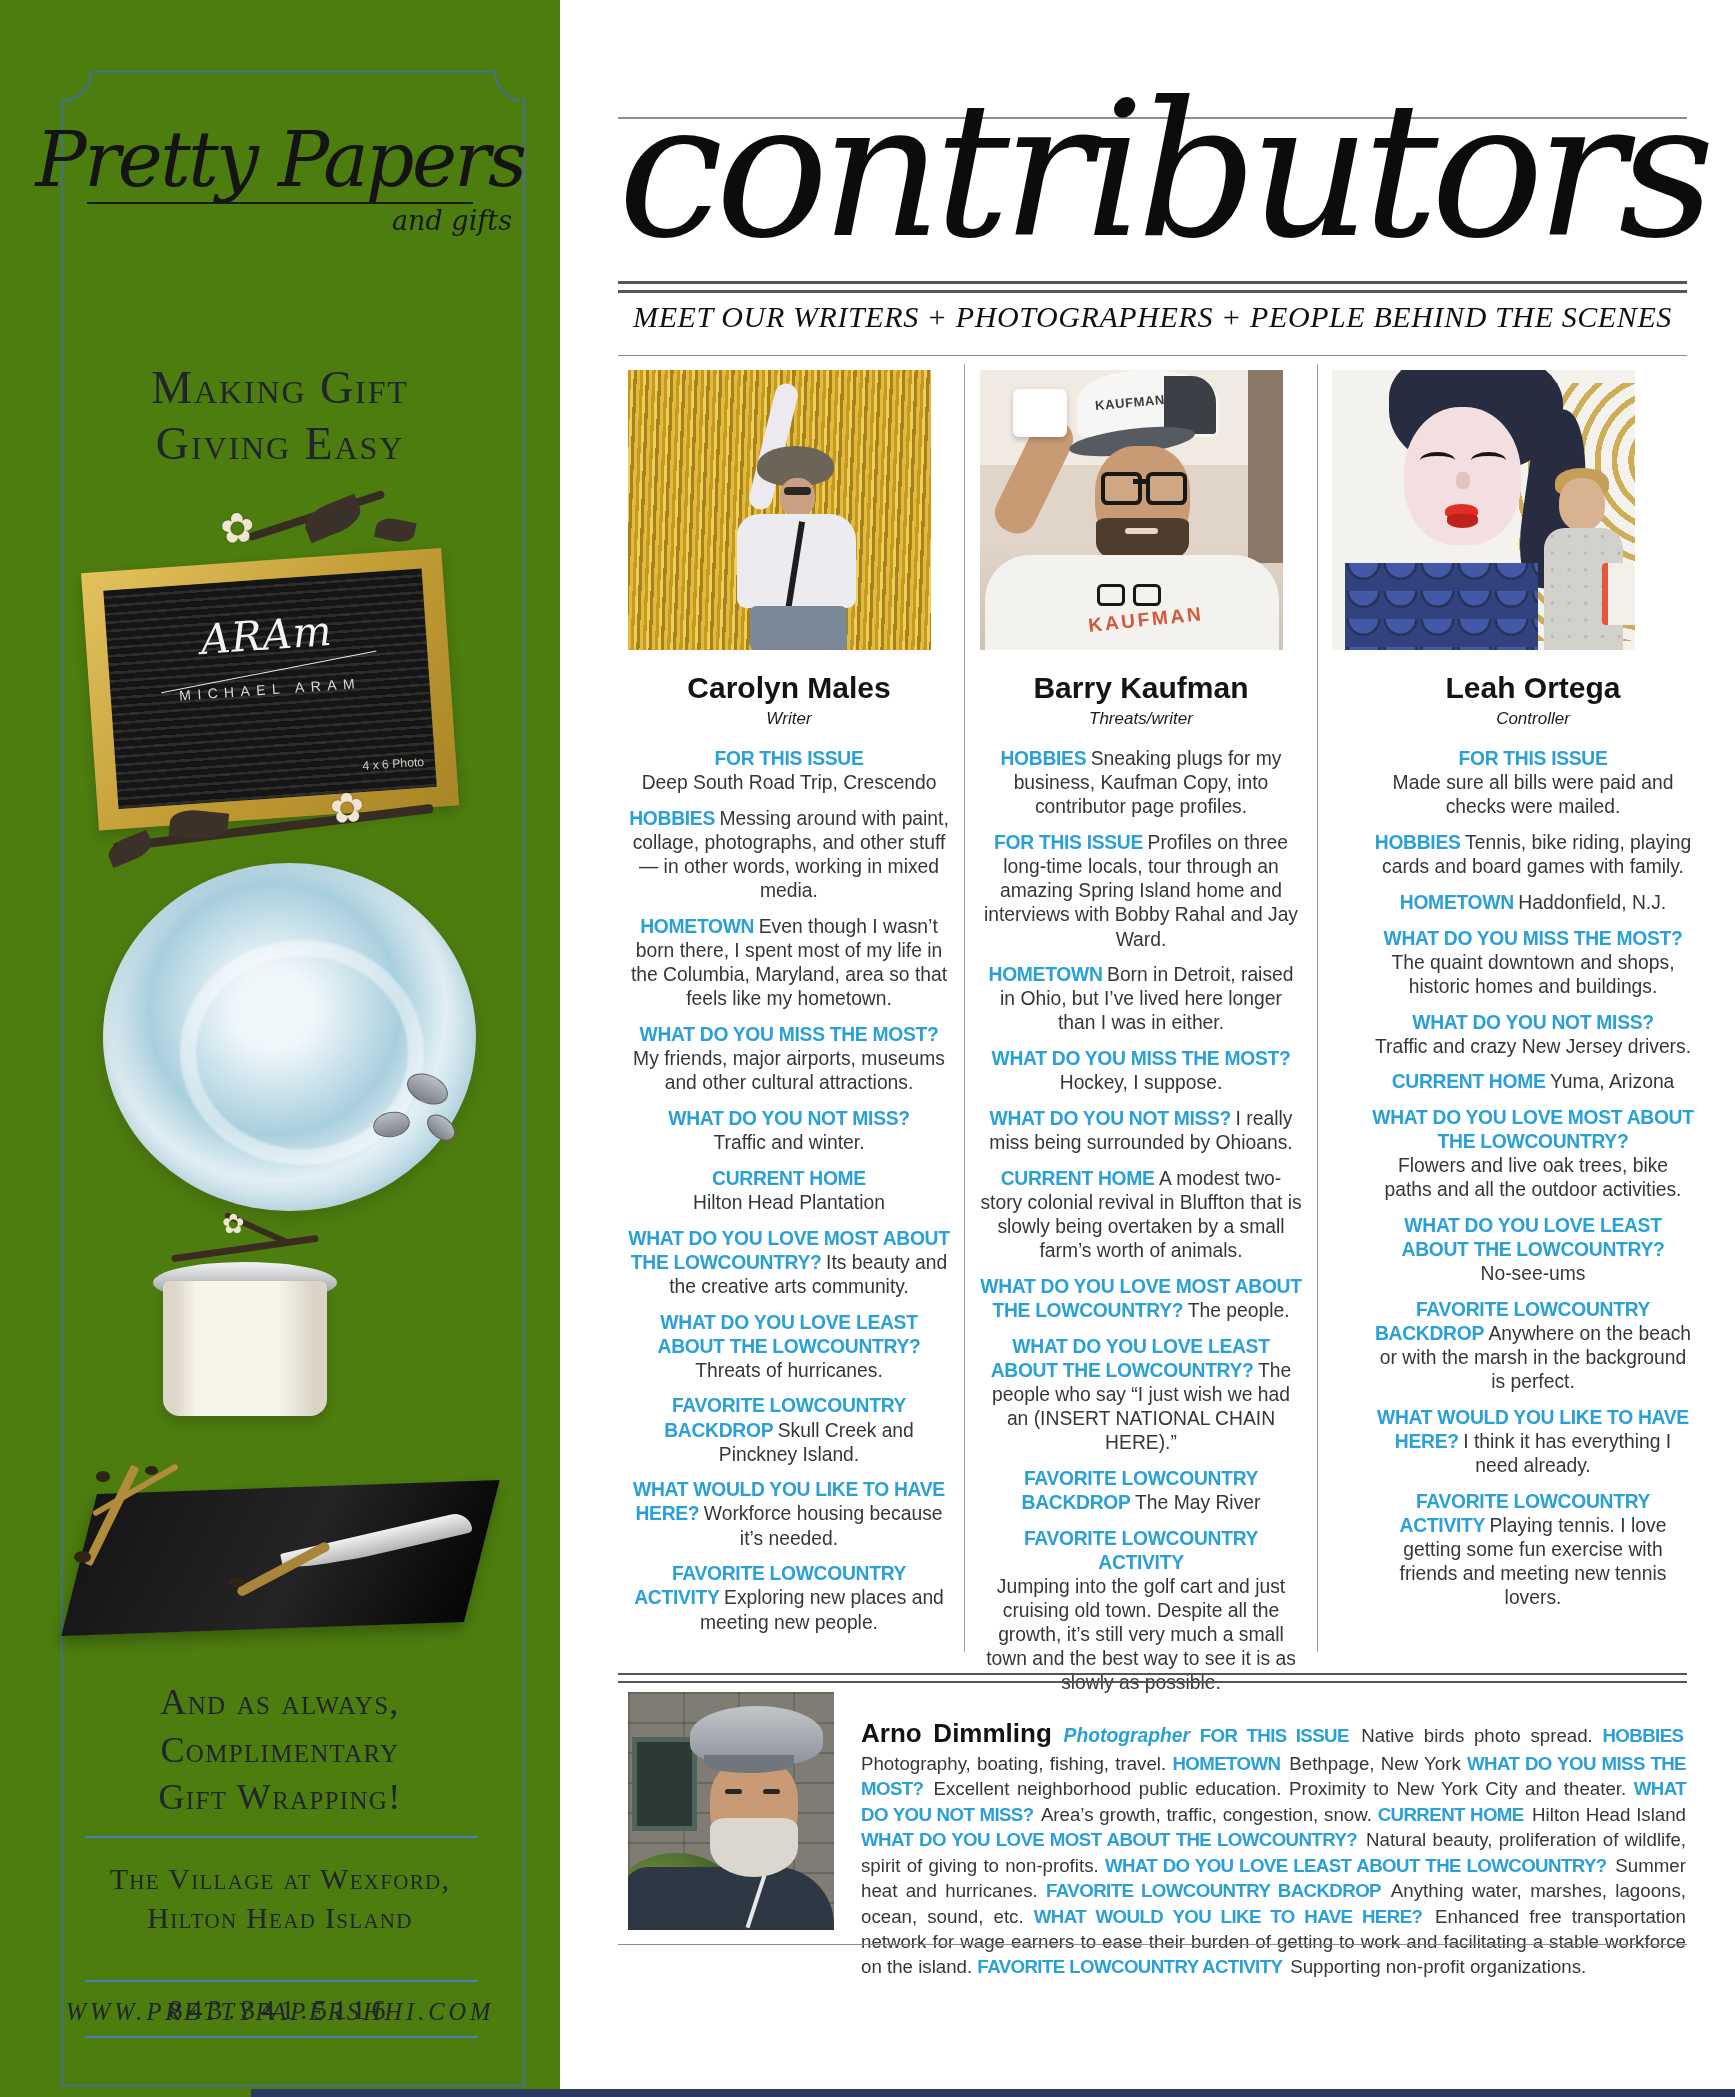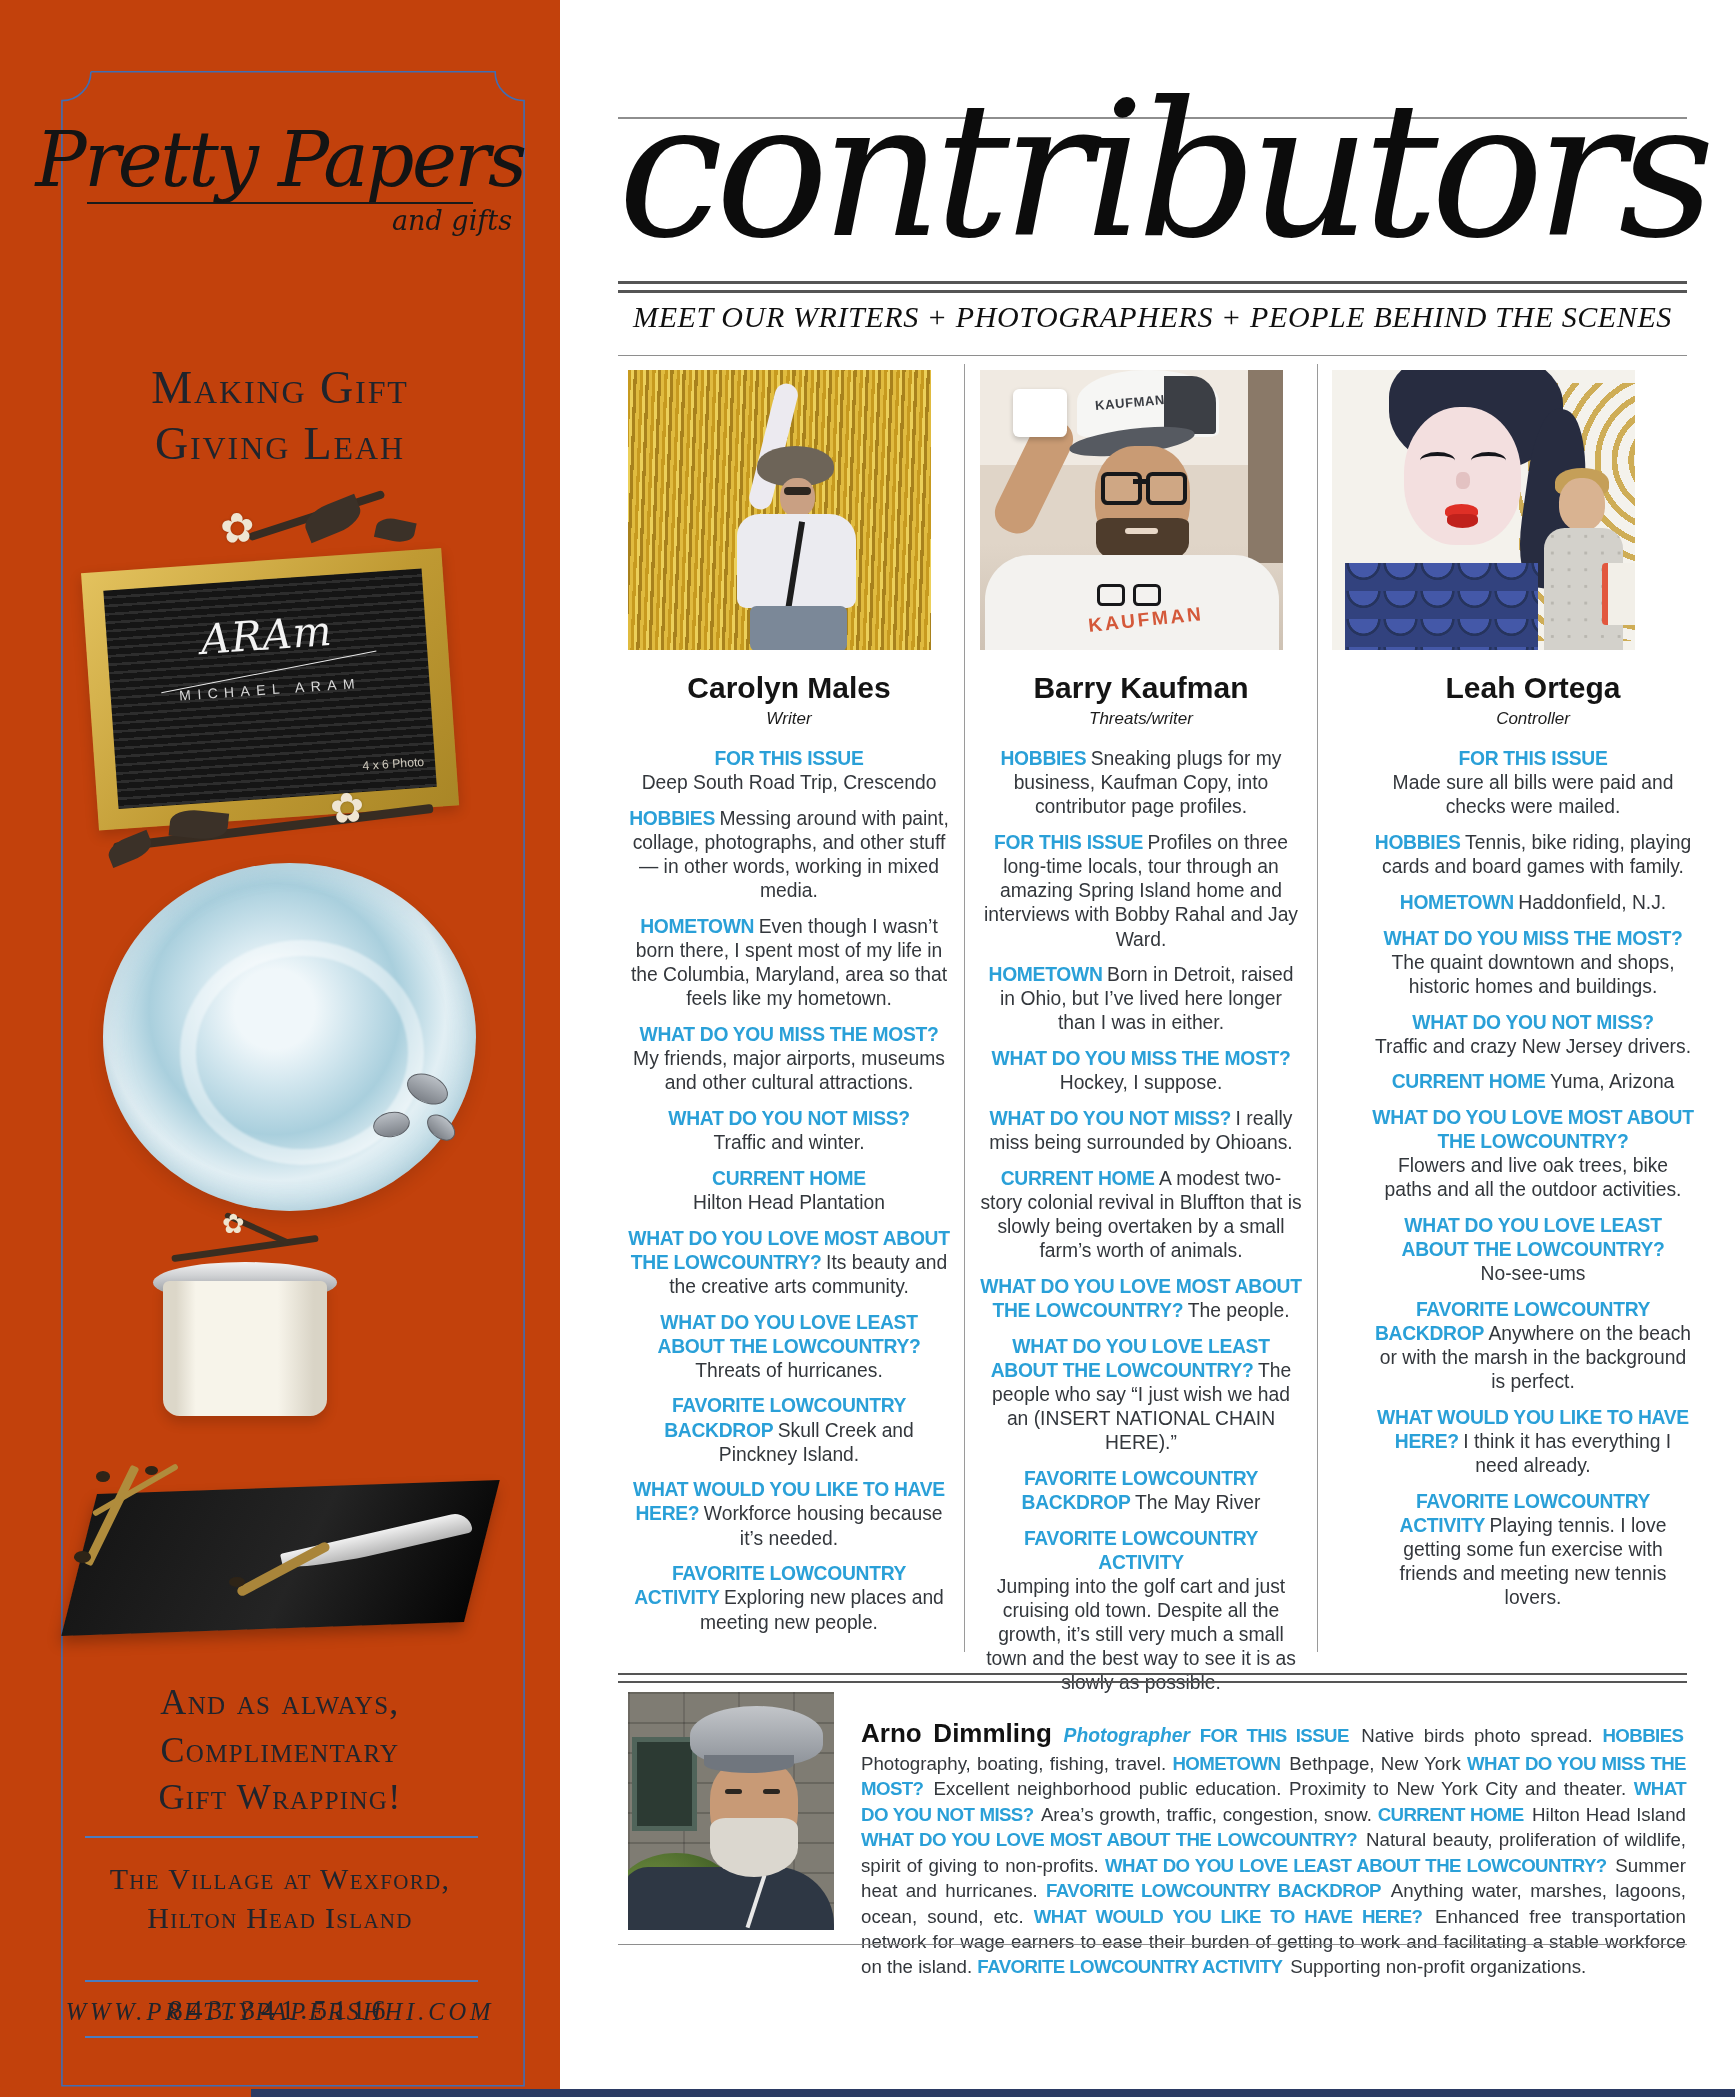--- a/index.html
+++ b/index.html
@@ -1,20 +1,20 @@
 <!DOCTYPE html>
 <html style="font-size:10.3px"><head>
 <meta charset="utf-8">
 <style>
   html,body{margin:0;padding:0;background:#ffffff;}
   .page{position:relative;width:1735px;height:2097px;background:#ffffff;overflow:hidden;
         font-family:"Liberation Sans",sans-serif;color:#33373c;}
 
   
-  .sidebar{position:absolute;left:0;top:0;width:560px;height:2097px;background:#c2410c;}
+  .sidebar{position:absolute;left:0;top:0;width:560px;height:2097px;background:#4d7c0f;}
   .ad-frame-svg{position:absolute;left:61px;top:71px;}
   .ad-rule{position:absolute;left:85px;width:393px;height:1.9px;background:#4a7cc0;}
   .logo-block{position:absolute;left:0;top:122px;width:560px;text-align:center;}
   .logo-script{font-family:"DejaVu Serif",serif;font-style:italic;font-size:76px;
                letter-spacing:-2.6px;color:#141414;line-height:1;}
   .logo-underline{margin:3.9px auto 0;width:386px;height:1.9px;background:#1a1a1a;}
   .logo-suffix{font-family:"DejaVu Serif",serif;font-style:italic;font-size:27px;color:#181818;
                text-align:right;width:464px;margin:1.3px auto 0;}
   .ad-headline{position:absolute;left:0;width:560px;text-align:center;
                font-family:"Liberation Serif",serif;font-variant:small-caps;
@@ -179,21 +179,21 @@
       <path d="M 46 1 A 45 45 0 0 1 1 46 L 1 3130 L 719 3130 L 719 46 A 45 45 0 0 1 674 1 L 46 1" fill="none" stroke="#3f6eb5" stroke-width="2.5"></path>
     </svg>
 
     <div class="logo-block">
       <div class="logo-script">Pretty Papers</div>
       <div class="logo-underline"></div>
       <div class="logo-suffix">and gifts</div>
     </div>
 
     <div class="ad-headline" style="top:361px;">Making Gift</div>
-    <div class="ad-headline" style="top:417px;">Giving Leah</div>
+    <div class="ad-headline" style="top:417px;">Giving Easy</div>
 
     <div class="prod-frame">
       <div class="pf-branch" style="left:174px;top:13px;width:142px;height:7.7px;transform:rotate(-14deg);"></div>
       <div class="pf-leaf" style="left:232px;top:6.4px;width:58px;height:30px;transform:rotate(-18deg);"></div>
       <div class="pf-leaf" style="left:303px;top:26px;width:39px;height:22px;transform:rotate(16deg);"></div>
       <div class="pf-flower" style="left:148px;top:3.9px;">✿</div>
       <div class="pf-gold"></div>
       <div class="pf-black"></div>
       <div class="pf-sig">ARAm</div>
       <div class="pf-sigline"></div>

